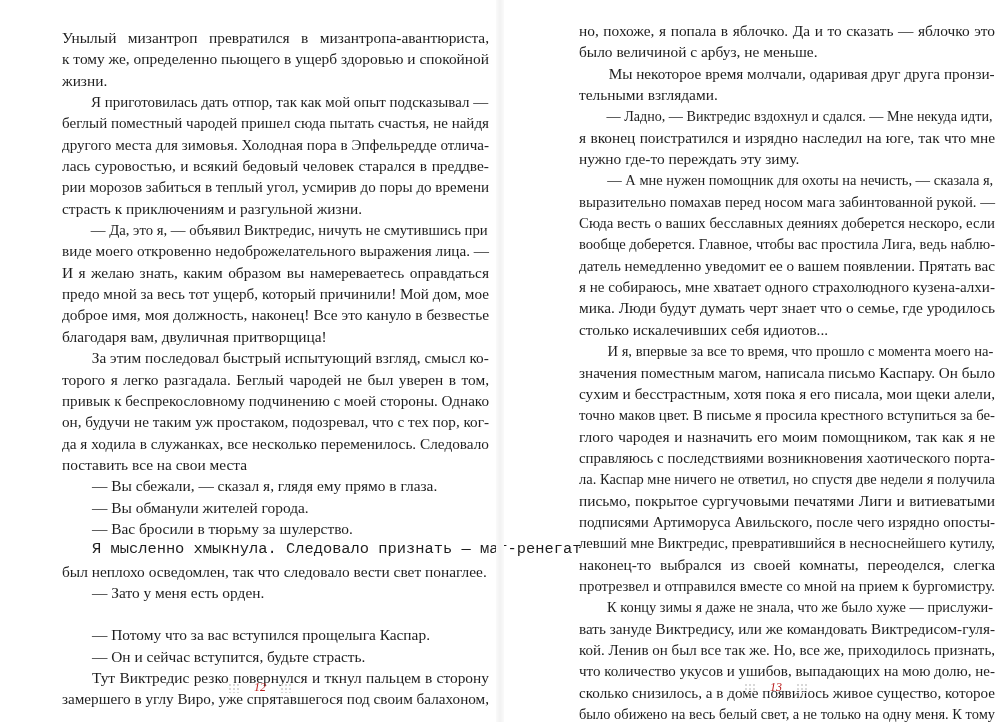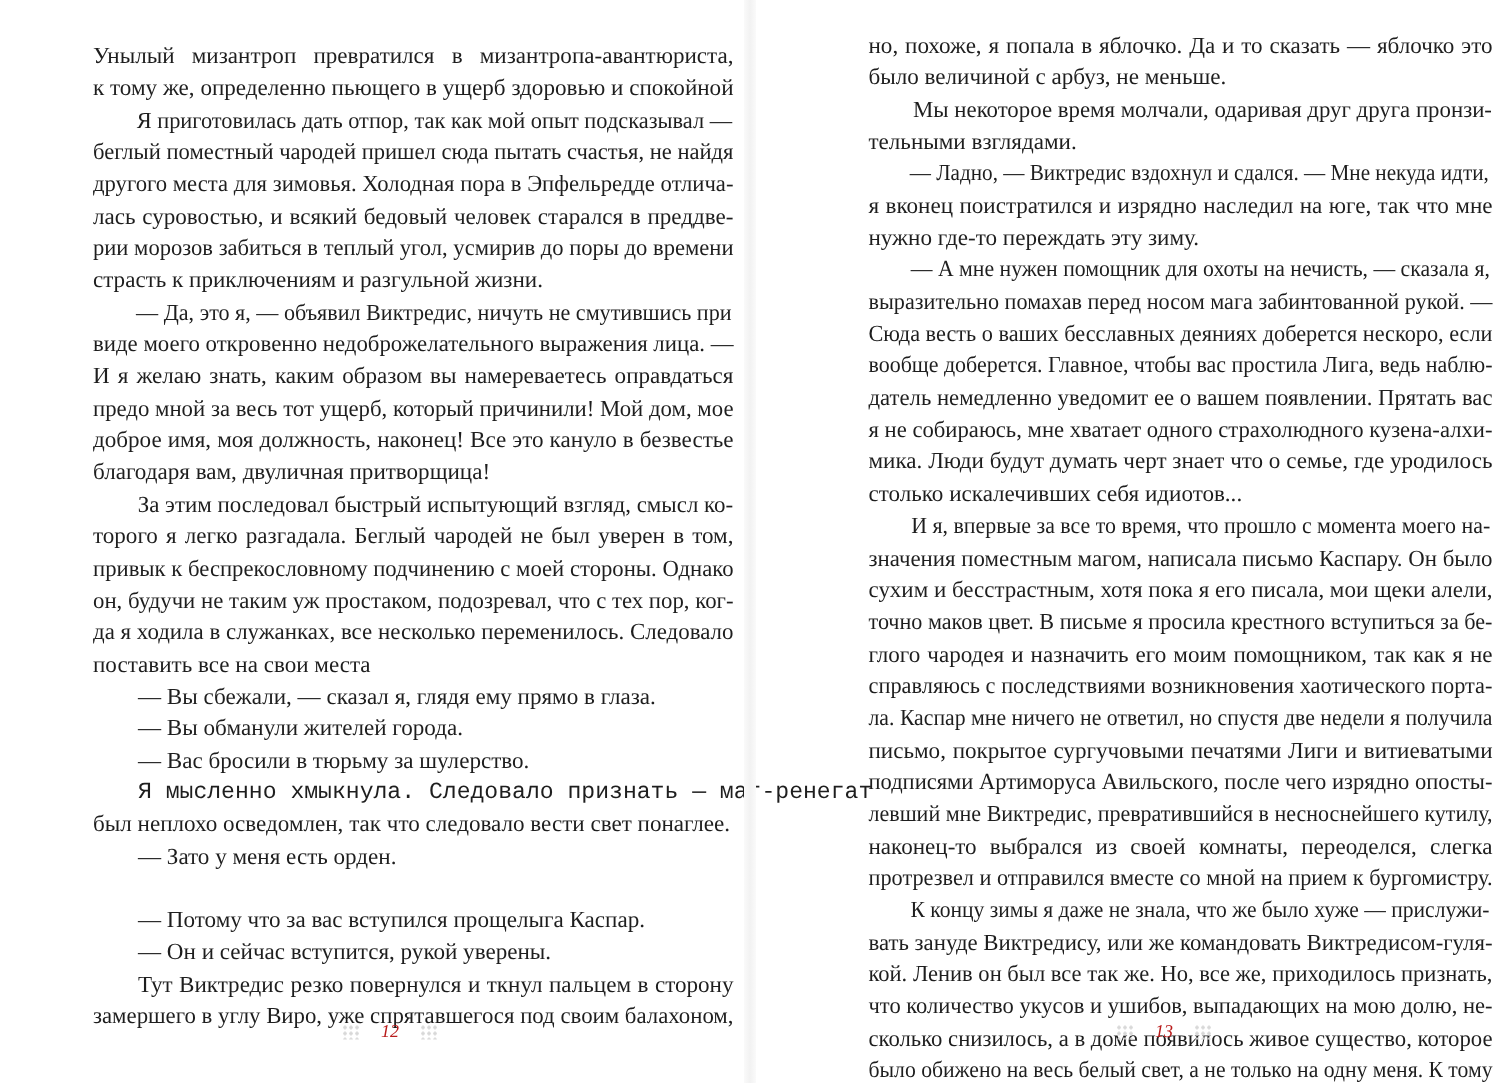--- a/index.html
+++ b/index.html
@@ -42,20 +42,21 @@
   #left-folio { left:228px; }
   #right-folio { left:218px; }
 </style>
 </head>
 <body>
 
 <div class="page" id="left-page">
   <div class="text-block" id="left-text">
       <span class="line">Унылый мизантроп превратился в мизантропа-авантюриста,</span>
       <span class="line">к тому же, определенно пьющего в ущерб здоровью и спокойной</span>
+      <span class="line last">жизни.</span>
       <span class="line" style="padding-left: 30px; transform: scaleX(0.969549); transform-origin: left center; width: 409.469px; text-align-last: justify;">Я приготовилась дать отпор, так как мой опыт подсказывал —</span>
       <span class="line" style="transform: scaleX(0.977781); transform-origin: left center; width: 436.703px; text-align-last: justify;">беглый поместный чародей пришел сюда пытать счастья, не найдя</span>
       <span class="line" style="transform: scaleX(0.982562); transform-origin: left center; width: 434.578px; text-align-last: justify;">другого места для зимовья. Холодная пора в Эпфельредде отлича-</span>
       <span class="line">лась суровостью, и всякий бедовый человек старался в преддве-</span>
       <span class="line" style="transform: scaleX(0.978061); transform-origin: left center; width: 436.578px; text-align-last: justify;">рии морозов забиться в теплый угол, усмирив до поры до времени</span>
       <span class="line last">страсть к приключениям и разгульной жизни.</span>
       <span class="line" style="padding-left: 30px; transform: scaleX(0.957456); transform-origin: left center; width: 414.641px; text-align-last: justify;">— Да, это я, — объявил Виктредис, ничуть не смутившись при</span>
       <span class="line" style="transform: scaleX(0.987997); transform-origin: left center; width: 432.188px; text-align-last: justify;">виде моего откровенно недоброжелательного выражения лица. —</span>
       <span class="line">И я желаю знать, каким образом вы намереваетесь оправдаться</span>
       <span class="line" style="transform: scaleX(0.986214); transform-origin: left center; width: 432.969px; text-align-last: justify;">предо мной за весь тот ущерб, который причинили! Мой дом, мое</span>
@@ -67,21 +68,21 @@
       <span class="line" style="transform: scaleX(0.987141); transform-origin: left center; width: 432.562px; text-align-last: justify;">он, будучи не таким уж простаком, подозревал, что с тех пор, ког-</span>
       <span class="line" style="transform: scaleX(0.992446); transform-origin: left center; width: 430.25px; text-align-last: justify;">да я ходила в служанках, все несколько переменилось. Следовало</span>
       <span class="line last">поставить все на свои места</span>
       <span class="line last" style="padding-left: 30px;">— Вы сбежали, — сказал я, глядя ему прямо в глаза.</span>
       <span class="line last" style="padding-left: 30px;">— Вы обманули жителей города.</span>
       <span class="line last" style="padding-left: 30px;">— Вас бросили в тюрьму за шулерство.</span>
       <span class="line" style="padding-left: 30px; font-family: Liberation Mono, monospace;">Я мысленно хмыкнула. Следовало признать — маг-ренегат</span>
       <span class="line last">был неплохо осведомлен, так что следовало вести свет понаглее.</span>
       <span class="line last" style="padding-left: 30px;">— Зато у меня есть орден.</span>
       <span class="line last" style="padding-left: 30px; margin-top: 21px;">— Потому что за вас вступился прощелыга Каспар.</span>
-      <span class="line last" style="padding-left: 30px;">— Он и сейчас вступится, рукой уверены.</span>
+      <span class="line last" style="padding-left: 30px;">— Он и сейчас вступится, будьте страсть.</span>
       <span class="line" style="padding-left: 30px;">Тут Виктредис резко повернулся и ткнул пальцем в сторону</span>
       <span class="line" style="transform: scaleX(0.987497); transform-origin: left center; width: 432.406px; text-align-last: justify;">замершего в углу Виро, уже спрятавшегося под своим балахоном,</span>
     </div>
   <div class="folio" id="left-folio">
     <span class="ornament"></span>
     <span>12</span>
     <span class="ornament"></span>
   </div>
 </div>
 

